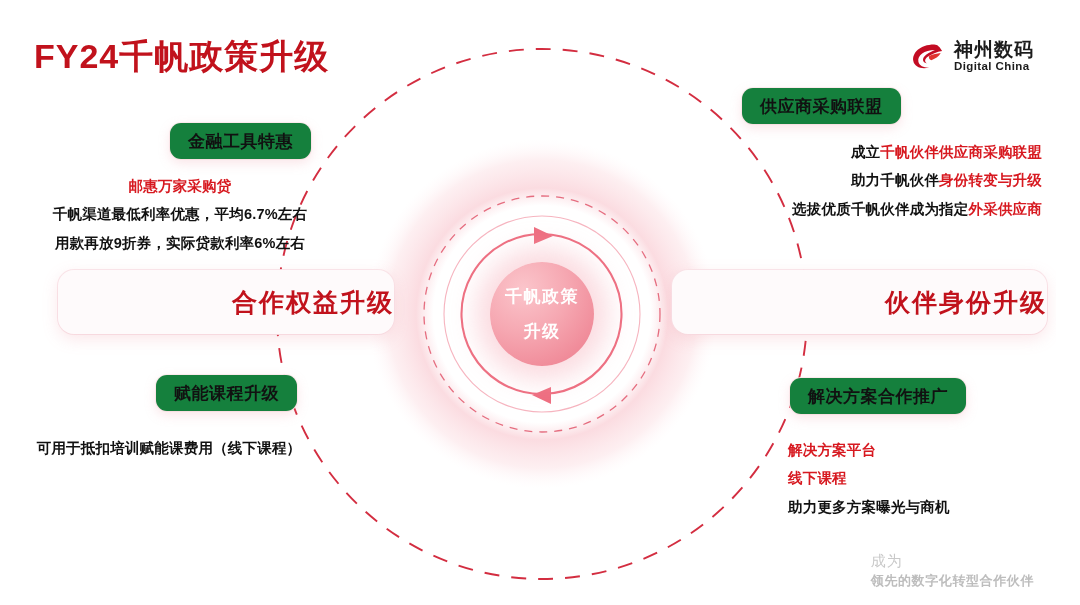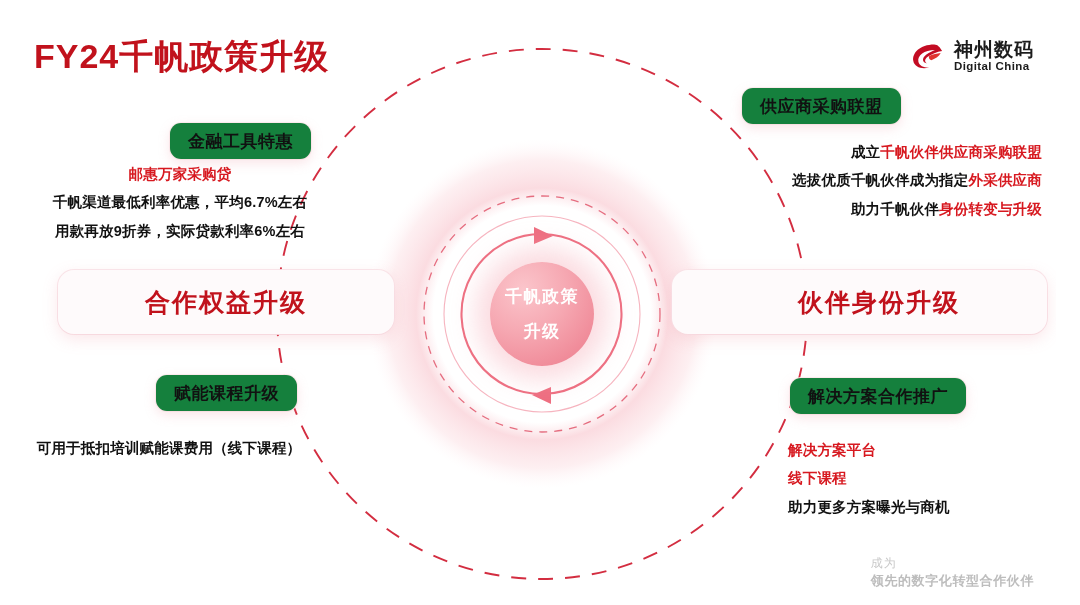--- a/index.html
+++ b/index.html
@@ -94,21 +94,21 @@
   }
 
   
   .pill {
     position: absolute;
     height: 64px;
     border-radius: 16px;
     background: #FEFAFB;
     display: flex;
     align-items: center;
-    justify-content: center;
+    justify-content: flex-end;
     box-shadow: 0 5px 16px rgba(235,140,155,0.22),
                 0 0 0 1px rgba(250,230,234,0.9);
   }
   .pill .txt {
     color: #C1121C;
     font-size: 25px;
     font-weight: bold;
     letter-spacing: 2px;
     white-space: nowrap;
   }
@@ -159,21 +159,21 @@
 
   
   #footer-watermark {
     position: absolute;
     right: 22px;
     bottom: 14px;
     text-align: left;
     line-height: 1.45;
   }
   #footer-watermark .small {
-    font-size: 12px;
+    font-size: 15px;
     color: #C9C9C9;
     letter-spacing: 1px;
   }
   #footer-watermark .big {
     font-size: 13px;
     color: #BDBDBD;
     font-weight: bold;
     letter-spacing: 0.6px;
   }
 </style>
@@ -241,34 +241,34 @@
   <div class="chip" style="left:156px; top:375px;">
     <span class="txt">赋能课程升级</span>
   </div>
   <div class="chip" style="left:742px; top:88px;">
     <span class="txt">供应商采购联盟</span>
   </div>
   <div class="chip" style="left:790px; top:378px;">
     <span class="txt">解决方案合作推广</span>
   </div>
 
-  <div class="block align-center" style="left:30px; top:160px; width:300px;">
+  <div class="block align-center" style="left:30px; top:172px; width:300px;">
     <div class="row red">邮惠万家采购贷</div>
     <div class="row">千帆渠道最低利率优惠，平均6.7%左右</div>
     <div class="row">用款再放9折券，实际贷款利率6%左右</div>
   </div>
 
   <div class="block align-center" style="left:14px; top:434px; width:310px;">
     <div class="row">可用于抵扣培训赋能课费用（线下课程）</div>
   </div>
 
   <div class="block align-right" style="left:720px; top:138px; width:322px;">
     <div class="row"><span>成立</span><span class="red">千帆伙伴供应商采购联盟</span></div>
+    <div class="row"><span>助力千帆伙伴</span><span class="red">身份转变与升级</span></div>
     <div class="row"><span>选拔优质千帆伙伴成为指定</span><span class="red">外采供应商</span></div>
-    <div class="row"><span>助力千帆伙伴</span><span class="red">身份转变与升级</span></div>
   </div>
 
   <div class="block align-left" style="left:788px; top:436px; width:260px;">
     <div class="row"><span class="red">解决方案平台</span></div>
     <div class="row"><span class="red">线下课程</span></div>
     <div class="row"><span>助力更多方案曝光与商机</span></div>
   </div>
 
   <div id="footer-watermark">
     <div class="small">成为</div>

